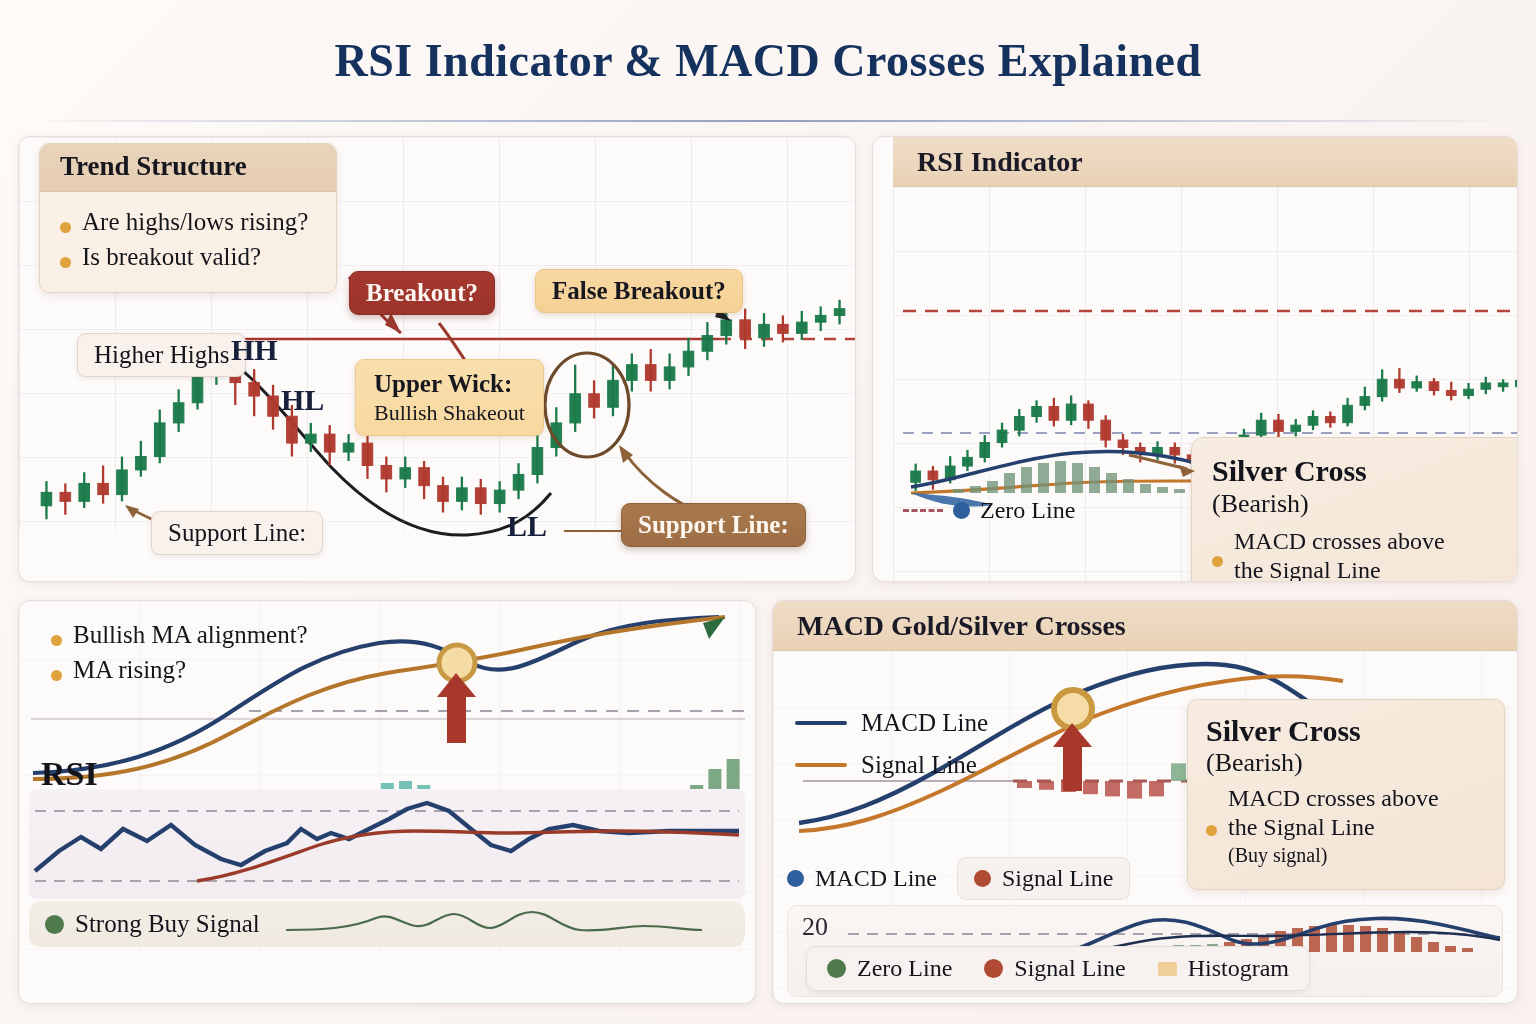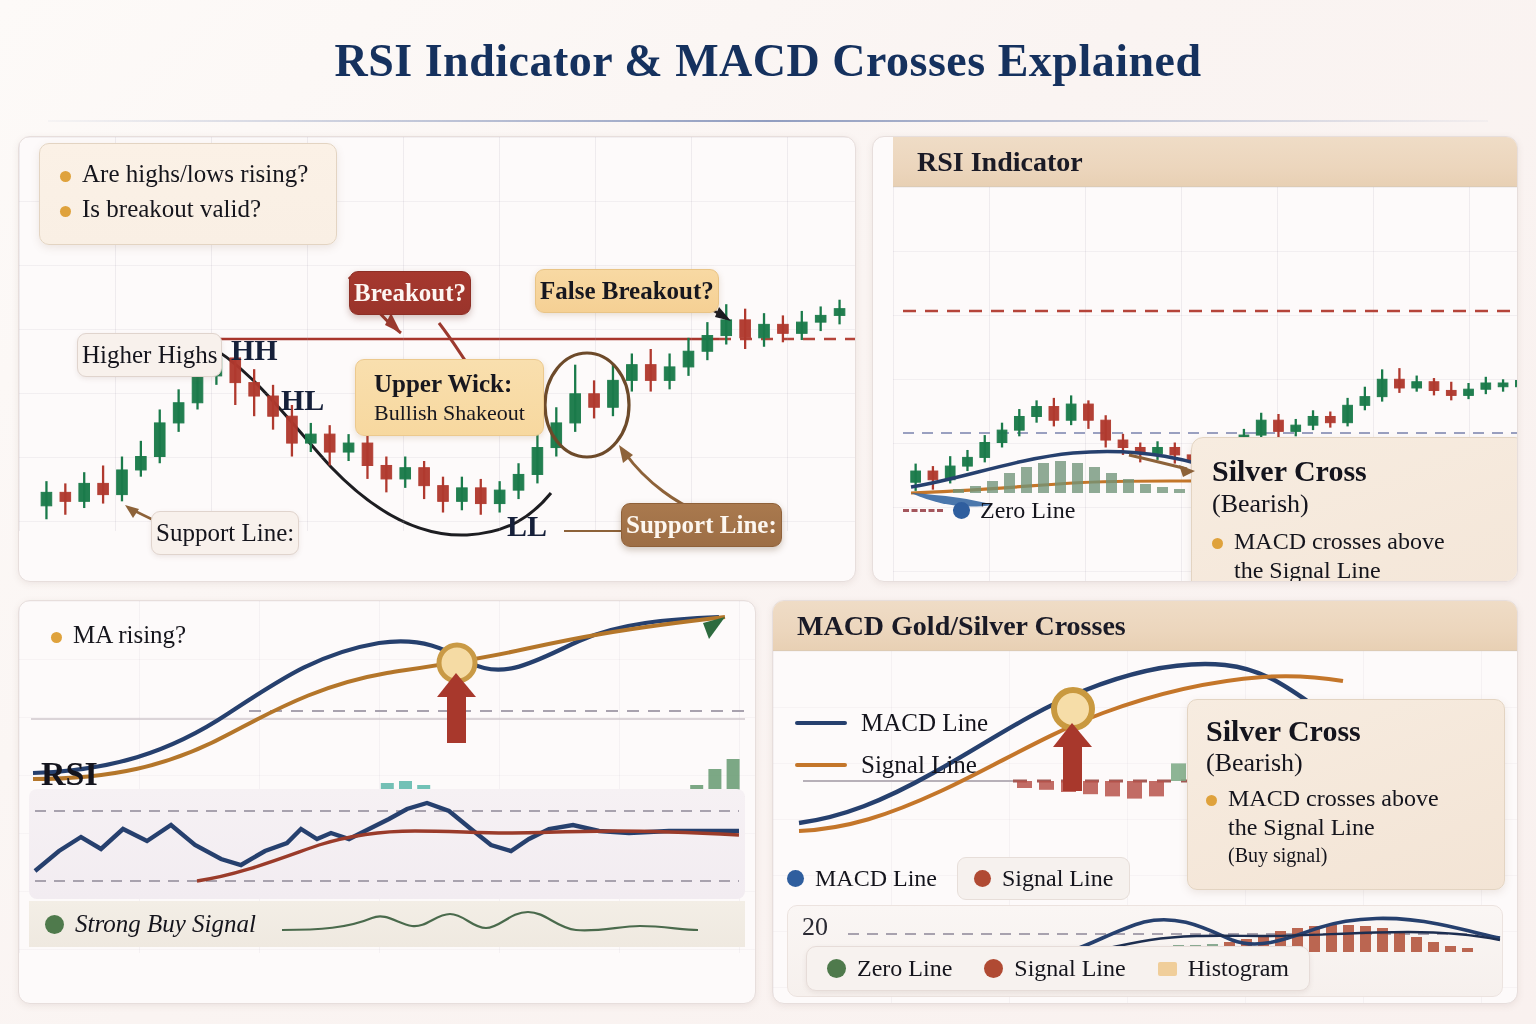--- a/index.html
+++ b/index.html
@@ -78,30 +78,30 @@
     box-shadow: 0 3px 8px rgba(120,90,70,.13);
   }
   .callout-card .ch {
     background: linear-gradient(180deg,#e9d4bb 0%, #e5cdb0 100%);
     border-radius: 9px 9px 0 0;
     border-bottom: 1px solid #dbc5a8;
     padding: 7px 20px 9px;
     font-size: 27px; font-weight: bold; color: #16161f;
   }
   .bullets { padding: 10px 20px 14px; }
-  .bullet { display: flex; align-items: flex-start; gap: 11px; margin: 6px 0; }
+  .bullet { display: flex; align-items: center; gap: 11px; margin: 6px 0; }
   .dot-amber {
     width: 11px; height: 11px; border-radius: 50%;
     background: #dfa23c; flex: none; margin-top: 11px;
   }
   .bullet-text { font-size: 25px; color: #15151c; line-height: 1.15; }
 
   .pill {
     position: absolute;
-    padding: 7px 4px;
+    padding: 7px 16px;
     border-radius: 9px;
     font-size: 25px;
     font-family: "Liberation Serif", serif;
     white-space: nowrap;
   }
   .pill-light {
     background: #f8f1ec; border: 1px solid #e0d4cd; color: #14141c;
     box-shadow: 0 2px 5px rgba(120,90,80,.12);
   }
   .pill-red {
@@ -281,20 +281,21 @@
 
         <path d="M150,390 C136,384 124,378 112,372" fill="none" stroke="#8d6239" stroke-width="2.6"></path>
         <polygon points="106,368 120,372 114,381" fill="#8d6239"></polygon>
 
         <line x1="545" y1="394" x2="620" y2="394" stroke="#8d6239" stroke-width="2"></line>
 
         <path d="M180,218 C190,214 196,210 200,204" fill="none" stroke="#b5aca8" stroke-width="2"></path>
       </svg>
 
       <div class="callout callout-card" style="left:20px; top:6px; width:298px;">
+        <div class="ch">Trend Structure</div>
         <div class="bullets">
           <div class="bullet">
             <span class="dot-amber"></span>
             <span class="bullet-text">Are highs/lows rising?</span>
           </div>
           <div class="bullet">
             <span class="dot-amber"></span>
             <span class="bullet-text">Is breakout valid?</span>
           </div>
         </div>
@@ -508,37 +509,41 @@
         <path d="M14,178 C90,178 150,166 212,132 C268,102 310,82 368,72 C420,64 462,58 506,48 C552,38 600,28 706,16" fill="none" stroke="#b4762a" stroke-width="4"></path>
         <polygon points="706,16 684,22 690,38" fill="#2e6b3f"></polygon>
         <circle cx="438" cy="62" r="18" fill="#f5dba4" stroke="#c99a46" stroke-width="5"></circle>
         <rect x="428" y="86" width="19" height="56" fill="#a8382c"></rect>
         <polygon points="437,72 418,96 457,96" fill="#a8382c"></polygon>
       </svg>
 
       <div class="bullets" style="position:absolute; left:12px; top:4px;">
         <div class="bullet">
           <span class="dot-amber"></span>
+          <span class="bullet-text">Bullish MA alignment?</span>
+        </div>
+        <div class="bullet">
+          <span class="dot-amber"></span>
           <span class="bullet-text">MA rising?</span>
         </div>
       </div>
 
       <div style="position:absolute; left:10px; top:188px; width:716px; height:110px;
                   background:linear-gradient(180deg,#f6f1f4 0%, #f2ecf1 100%); border-radius:8px;">
         <svg width="716" height="110" viewBox="0 0 716 110" class="noclick">
           <line x1="6" y1="22" x2="710" y2="22" stroke="#a8a2ae" stroke-width="2" stroke-dasharray="11 8"></line>
           <line x1="6" y1="92" x2="710" y2="92" stroke="#a8a2ae" stroke-width="2" stroke-dasharray="11 8"></line>
           <path d="M6,82 L30,62 L52,48 L72,60 L94,40 L118,52 L142,36 L166,56 L192,70 L212,76 L236,62 L258,54 L272,40 L288,50 L302,44 L320,50 L340,40 L360,30 L378,20 L398,14 L420,22 L442,40 L462,56 L482,62 L500,50 L520,40 L544,36 L570,42 L600,44 L640,42 L680,42 L710,42" fill="none" stroke="#26406e" stroke-width="4.4"></path>
           <path d="M168,92 C210,86 250,70 290,56 C322,46 352,42 386,42 C420,42 448,44 478,44 C510,44 548,42 586,42 C630,42 672,44 710,46" fill="none" stroke="#9a3b2a" stroke-width="3.4"></path>
         </svg>
         <div style="position:absolute; left:12px; top:-34px; font-size:34px; font-weight:bold; color:#14141d;">RSI</div>
       </div>
 
       <div style="position:absolute; left:10px; top:300px; width:716px; height:46px;
-                  background:linear-gradient(180deg,#f3eee6 0%, #efe9e0 100%); border-radius:0; display:flex; align-items:center;font-style:italic;">
+                  background:linear-gradient(180deg,#f3eee6 0%, #efe9e0 100%); border-radius:12px; display:flex; align-items:center;">
         <span class="lg-dot" style="background:#4f7a4c; margin-left:16px; width:19px; height:19px;"></span>
         <span style="font-size:25px; margin-left:11px; color:#14141c;">Strong Buy Signal</span>
         <svg width="420" height="40" viewBox="0 0 420 40" style="margin-left:24px" class="noclick">
           <path d="M2,26 C40,26 68,24 92,14 C106,8 118,20 132,22 C146,24 156,10 170,10 C184,10 192,24 206,24 C220,24 230,8 248,8 C266,8 276,24 296,26 C320,28 340,22 360,22 C384,22 402,26 418,26" fill="none" stroke="#4a6a4c" stroke-width="2.2"></path>
         </svg>
       </div>
     </div>
   </div>
 
   <div class="panel" id="panel-macd">

